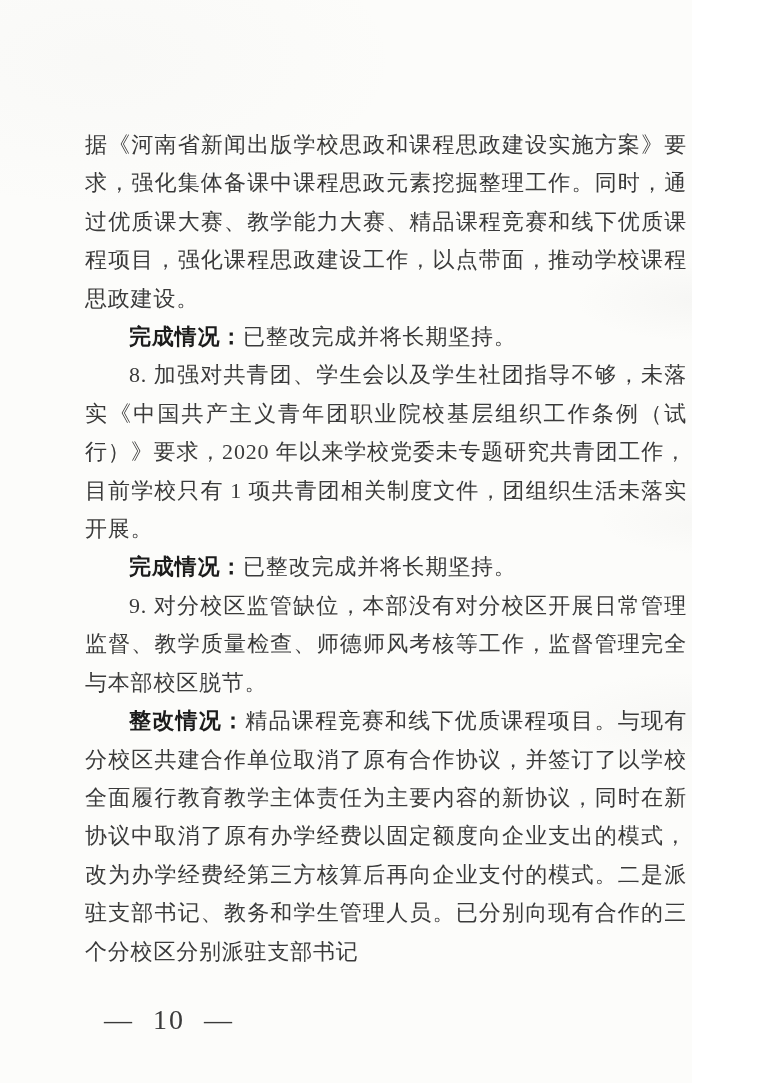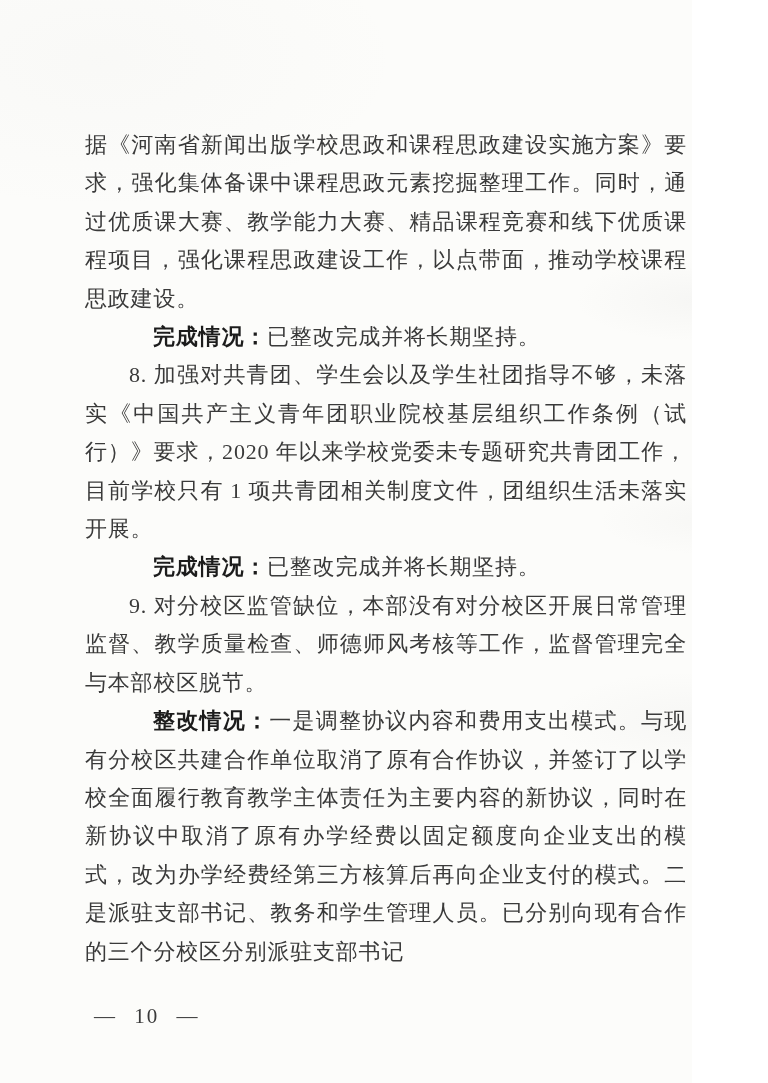--- a/index.html
+++ b/index.html
@@ -30,27 +30,26 @@
     text-align: justify;
     text-justify: inter-character;
     color: #3a3a3a;
     word-break: break-all;
   }
   .content p.indent { text-indent: 2em; }
   .label {
     font-family: "Liberation Sans", "DejaVu Sans", sans-serif;
     font-weight: 700;
     color: #1c1c1c;
-    margin-left: 24px;
   }
   .footer {
     position: absolute;
-    left: 94px;
+    left: 104px;
     top: 1004px;
-    font-size: 21px;
+    font-size: 28px;
     letter-spacing: 2px;
     word-spacing: 10px;
     color: #3a3a3a;
   }
 </style>
 </head>
 <body>
 
 <div class="page">
   <div class="content">
@@ -59,18 +58,18 @@
 
     <p class="indent"><span class="label">完成情况：</span><span>已整改完成并将长期坚持。</span></p>
 
     <p class="indent"><span>8. 加强对共青团、学生会以及学生社团指导不够，未落实《中国共产主义青年团职业院校基层组织工作条例（试行）》要求，2020 年以来学校党委未专题研究共青团工作，目前学校只有 1 项共青团相关制度文件，团组织生活未落实开展。</span></p>
 
 
     <p class="indent"><span class="label">完成情况：</span><span>已整改完成并将长期坚持。</span></p>
 
     <p class="indent"><span>9. 对分校区监管缺位，本部没有对分校区开展日常管理监督、教学质量检查、师德师风考核等工作，监督管理完全与本部校区脱节。</span></p>
 
-    <p class="indent"><span class="label">整改情况：</span><span>一是调整协议内容和费用支出模式。与现有分校区共建合作单位取消了原有合作协议，并签订了以学校全面履行教育教学主体责任为主要内容的新协议，同时在新协议中取消了原有办学经费以固定额度向企业支出的模式，改为办学经费经第三方核算后再向企业支付的模式。二是派驻支部书记、教务和学生管理人员。已分别向现有合作的三个分校区分别派驻支部书记</span></p>
+    <p class="indent"><span class="label">整改情况：</span><span>精品课程竞赛和线下优质课程项目。与现有分校区共建合作单位取消了原有合作协议，并签订了以学校全面履行教育教学主体责任为主要内容的新协议，同时在新协议中取消了原有办学经费以固定额度向企业支出的模式，改为办学经费经第三方核算后再向企业支付的模式。二是派驻支部书记、教务和学生管理人员。已分别向现有合作的三个分校区分别派驻支部书记</span></p>
 
   </div>
 
   <div class="footer">— 10 —</div>
 </div>
 
 </body></html>

